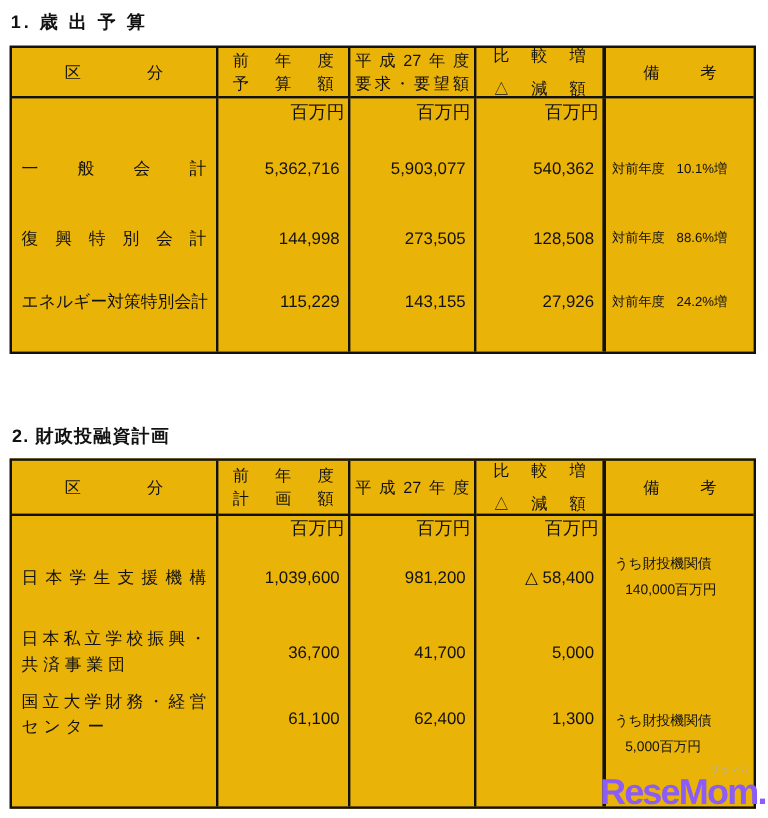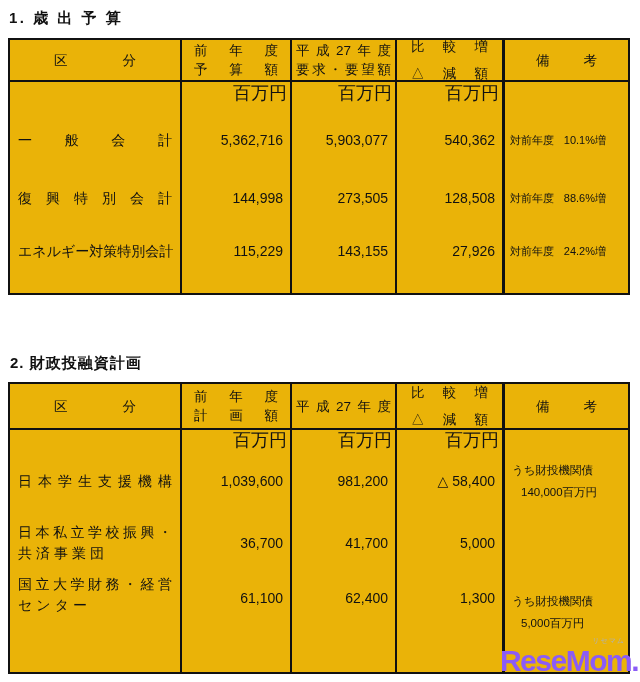--- a/index.html
+++ b/index.html
@@ -24,21 +24,21 @@
 
   .j { display:block; text-align:justify; text-align-last:justify; white-space:nowrap; }
   .px44 { padding:0 44px; }
   .px12 { padding:0 12px; }
   .px3  { padding:0 4px; }
   .px14 { padding:4px 14px; }
   .px31 { padding:0 31px; }
 
   .bc { display:flex; flex-direction:column; }
   .u  { display:flex; align-items:center; justify-content:flex-end;
-        padding-right:3px; font-size:18px; flex:0 0 auto; }
+        padding-right:3px; font-size:15px; flex:0 0 auto; }
   .u1 { height:22px; } .u2 { height:20px; }
 
   .zone { display:flex; flex-direction:column; justify-content:center; flex:0 0 auto; }
   .z72 { height:72px; } .z44 { height:44px; } .z62 { height:62px; }
   .z62b { height:62px; }
   .z96 { height:96px; justify-content:flex-start; padding-top:16px; }
 
   .lblz { padding:0 8px; font-size:14px; }
   .lblz .l1 { line-height:21px; }
   .lblz .l2 { line-height:21px; letter-spacing:4px; white-space:nowrap; }

